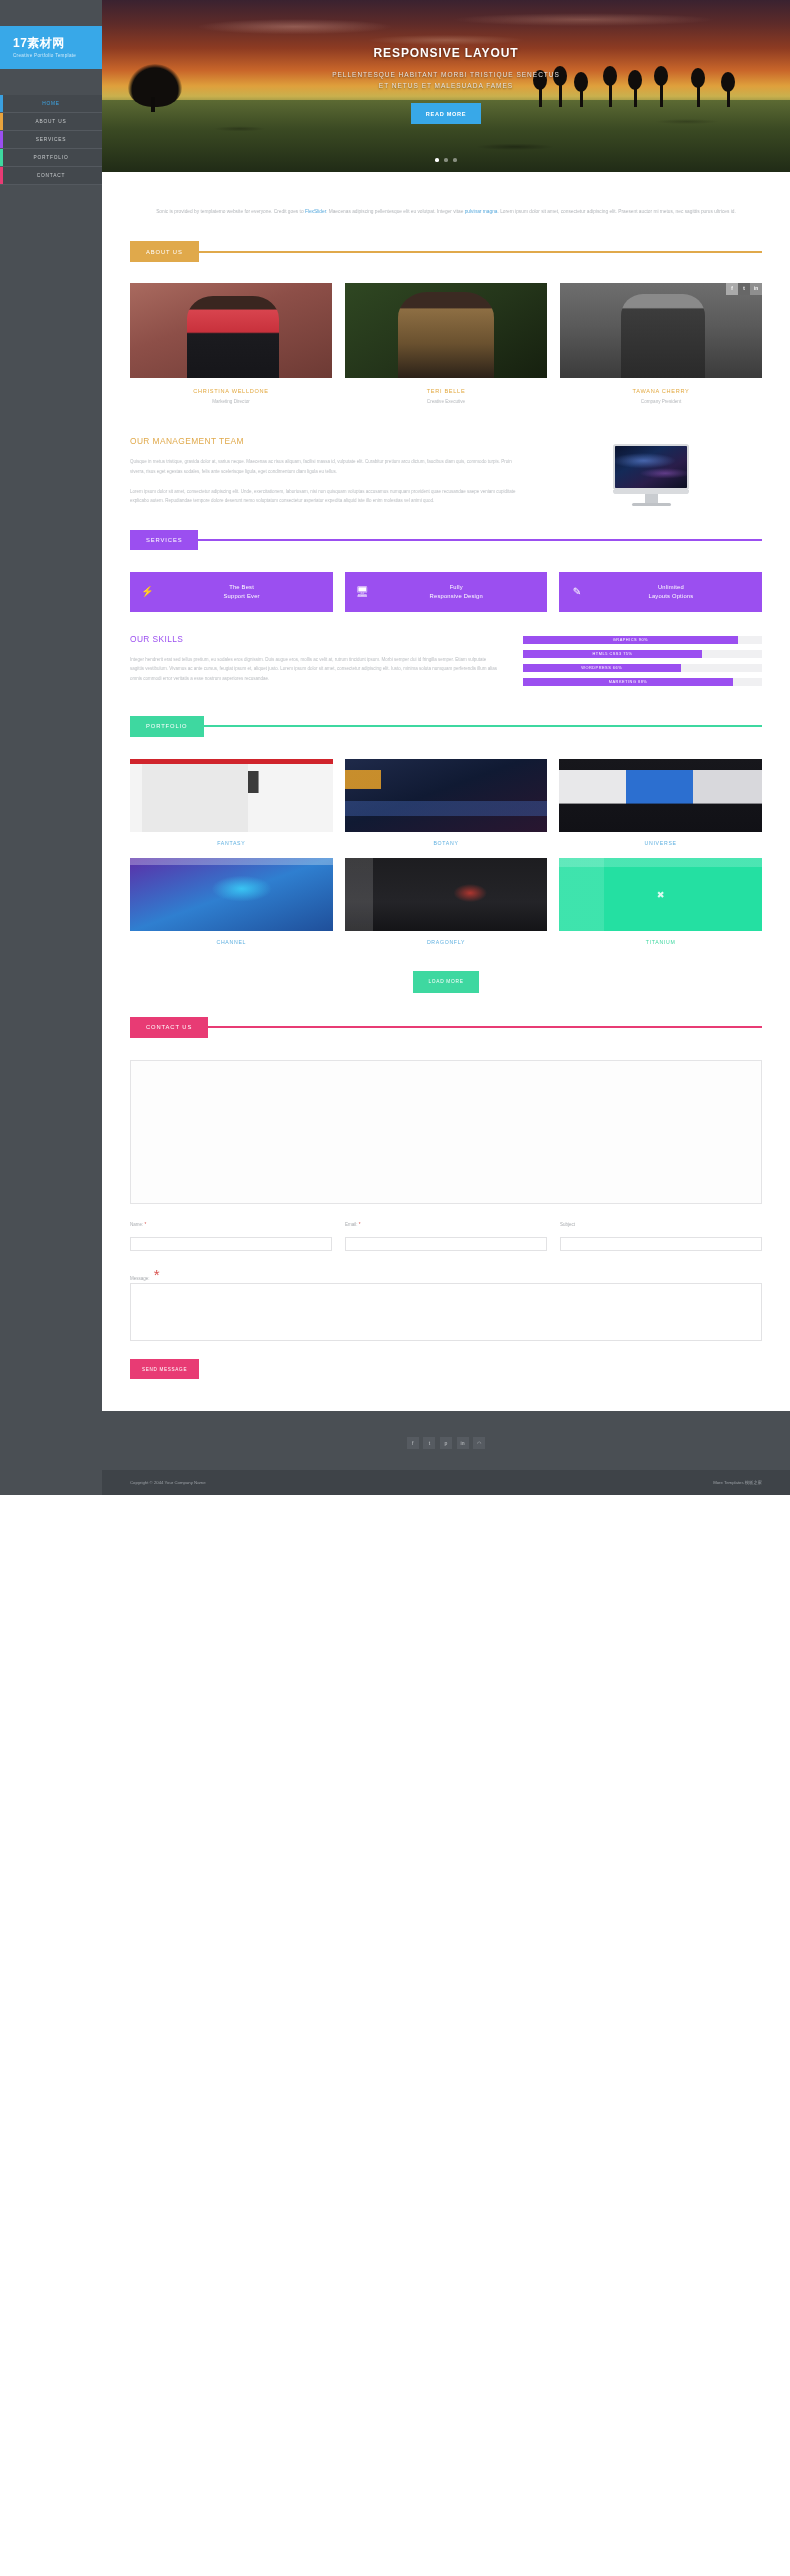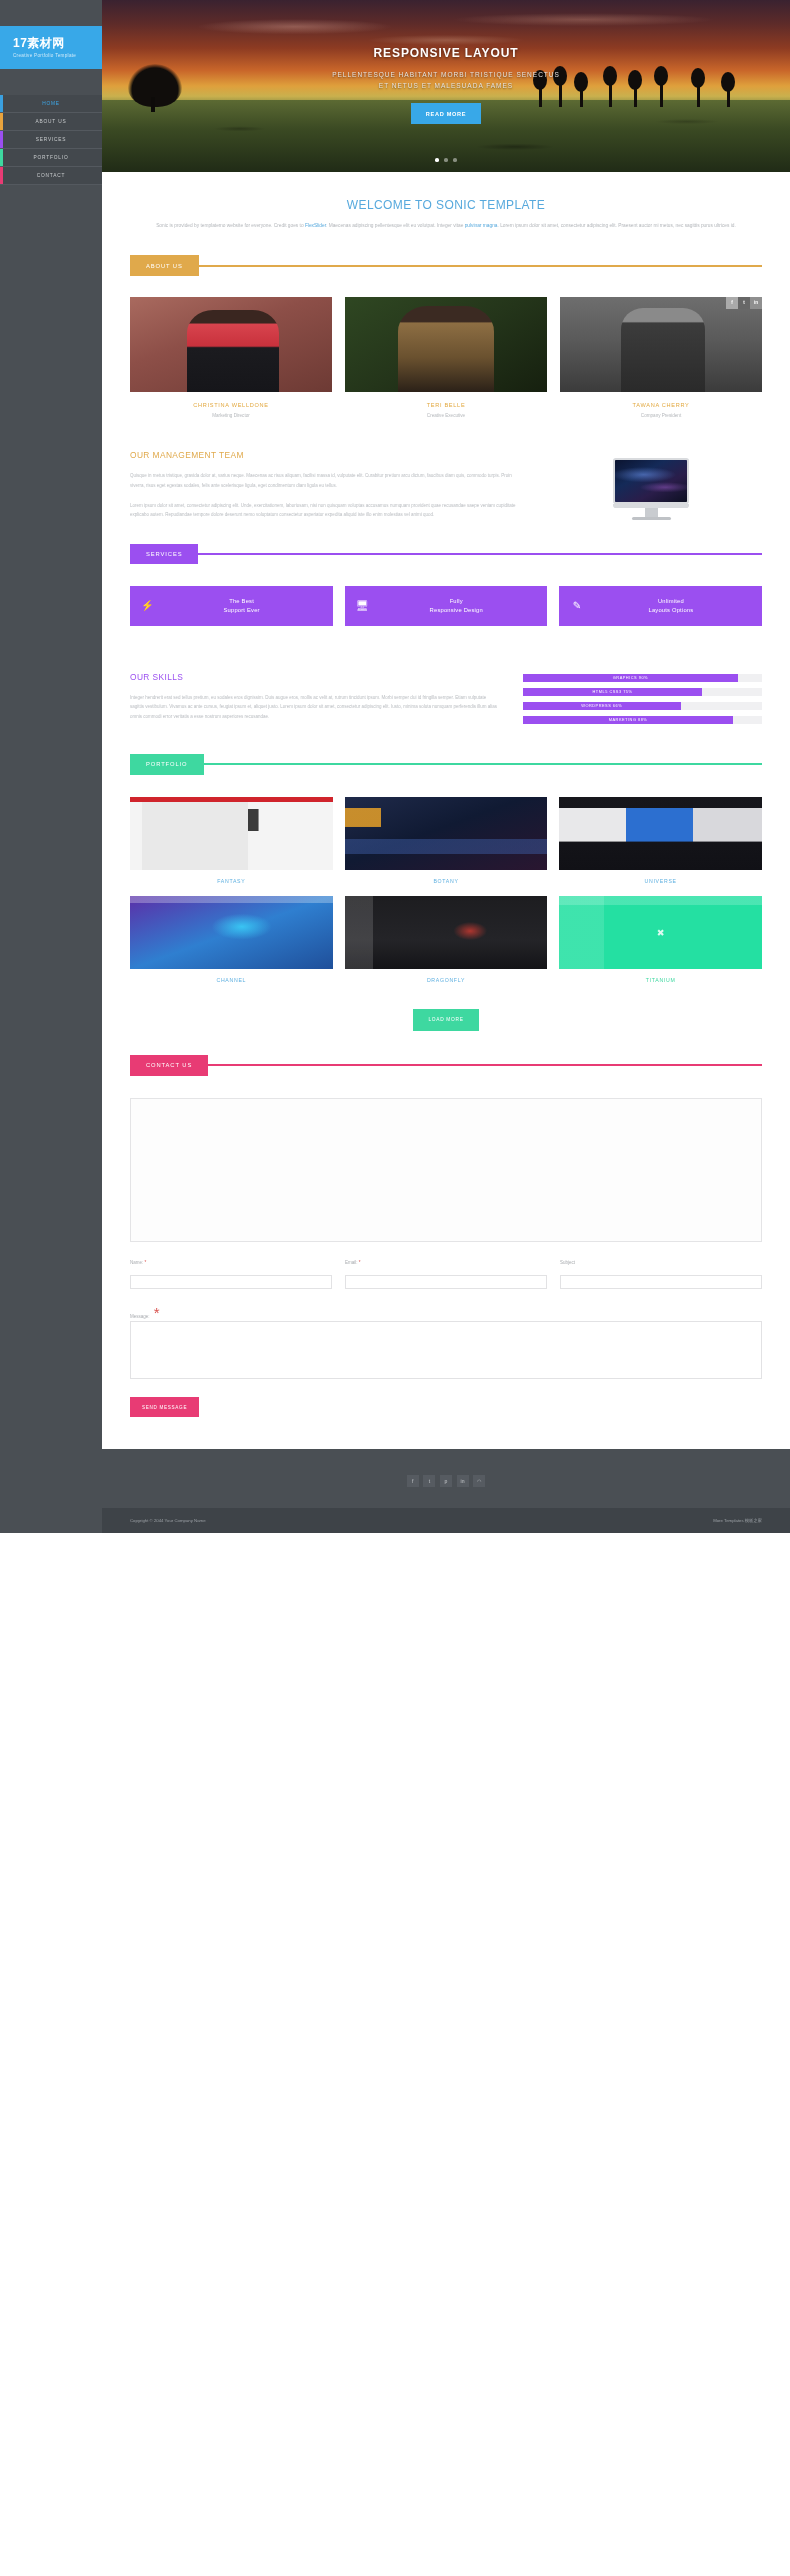--- a/index.html
+++ b/index.html
@@ -313,21 +313,21 @@
   }
   .svc-text {
     flex: 1;
     text-align: center;
     font-size: 5.8px;
     line-height: 1.65;
     letter-spacing: 0.2px;
   }
 
   
-  .skills { display:flex; gap: 22px; margin-top: 46px; align-items: flex-start; }
+  .skills { display:flex; gap: 22px; margin-top: 22px; align-items: flex-start; }
   .skills-left { flex: 1.55; }
   .skills-left h3 {
     color: #9b4ff0;
     font-size: 8.4px;
     font-weight: normal;
     letter-spacing: 0.4px;
   }
   .skills-left p {
     color: #b9bcc0;
     font-size: 4.5px;
@@ -577,21 +577,20 @@
         <span>PELLENTESQUE HABITANT MORBI TRISTIQUE SENECTUS</span><br>
         <span>ET NETUS ET MALESUADA FAMES</span>
       </div>
       <button class="hero-btn">READ MORE</button>
     </div>
 
     <div class="hero-dots" id="hero-dots"><span class="on"></span><span></span><span></span></div>
   </div>
 
   <div class="welcome">
-    <h2>WELCOME TO SONIC TEMPLATE</h2>
     <p>
       <span>Sonic is provided by templatemo website for everyone. Credit goes to </span><a href="#">FlexSlider</a><span>. Maecenas adipiscing pellentesque elit eu volutpat. Integer vitae </span><a href="#">pulvinar magna</a><span>. Lorem ipsum dolor sit amet, consectetur adipiscing elit. Praesent auctor mi metus, nec sagittis purus ultrices id.</span>
     </p>
   </div>
 
   <div class="wrap">
     <div class="sec-head">
       <div class="sec-tag" id="about-tag" style="background: rgb(224, 169, 75);">ABOUT US</div>
       <div class="sec-rule" id="about-rule" style="background: rgb(224, 169, 75);"></div>
     </div>

